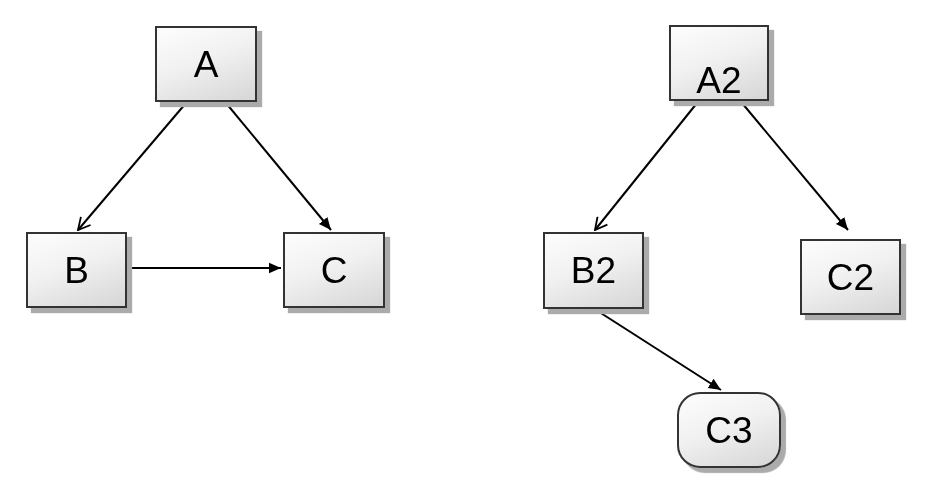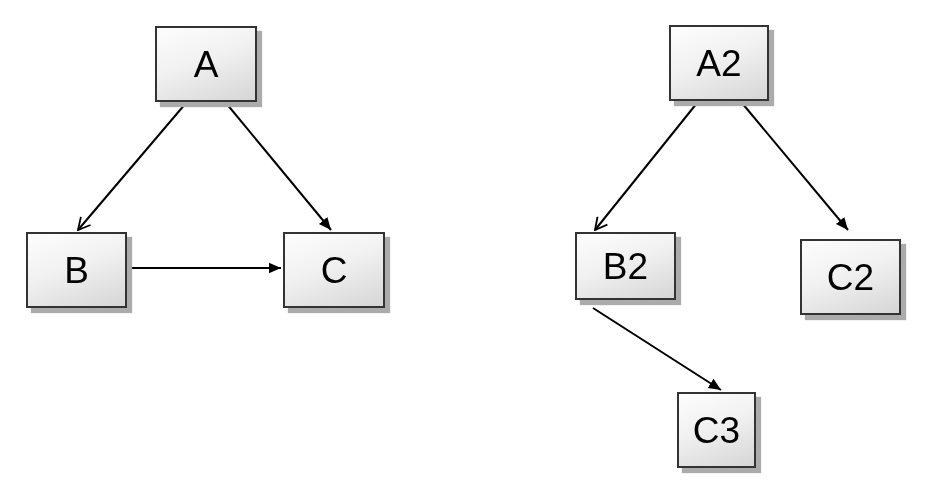--- a/index.html
+++ b/index.html
@@ -63,25 +63,25 @@
     </svg>
 <div class="node" style="left: 155px; top: 26px; width: 102px; height: 76px;">
       <span class="node-label">A</span>
     </div>
     <div class="node" style="left: 26px; top: 232px; width: 101px; height: 76px;">
       <span class="node-label">B</span>
     </div>
     <div class="node" style="left: 283px; top: 232px; width: 102px; height: 76px;">
       <span class="node-label">C</span>
     </div>
-    <div class="node" style="left: 669px; top: 25px; width: 100px; height: 76px;">
+    <div class="node" style="left: 669px; top: 25px; width: 100px; height: 76px; align-items: flex-end;">
       <span class="node-label">A2</span>
     </div>
-    <div class="node" style="left: 543px; top: 232px; width: 101px; height: 68px; margin-left: 32px;">
+    <div class="node" style="left: 543px; top: 232px; width: 101px; height: 77px;">
       <span class="node-label">B2</span>
     </div>
     <div class="node" style="left: 800px; top: 232px; width: 101px; height: 76px; margin-top: 7px;">
       <span class="node-label">C2</span>
     </div>
-    <div class="node" style="left: 677px; top: 392px; width: 79px; height: 76px;">
+    <div class="node" style="left: 677px; top: 392px; width: 104px; height: 76px; border-radius: 23px;">
       <span class="node-label">C3</span>
     </div>
   </div>
 
 </body></html>

